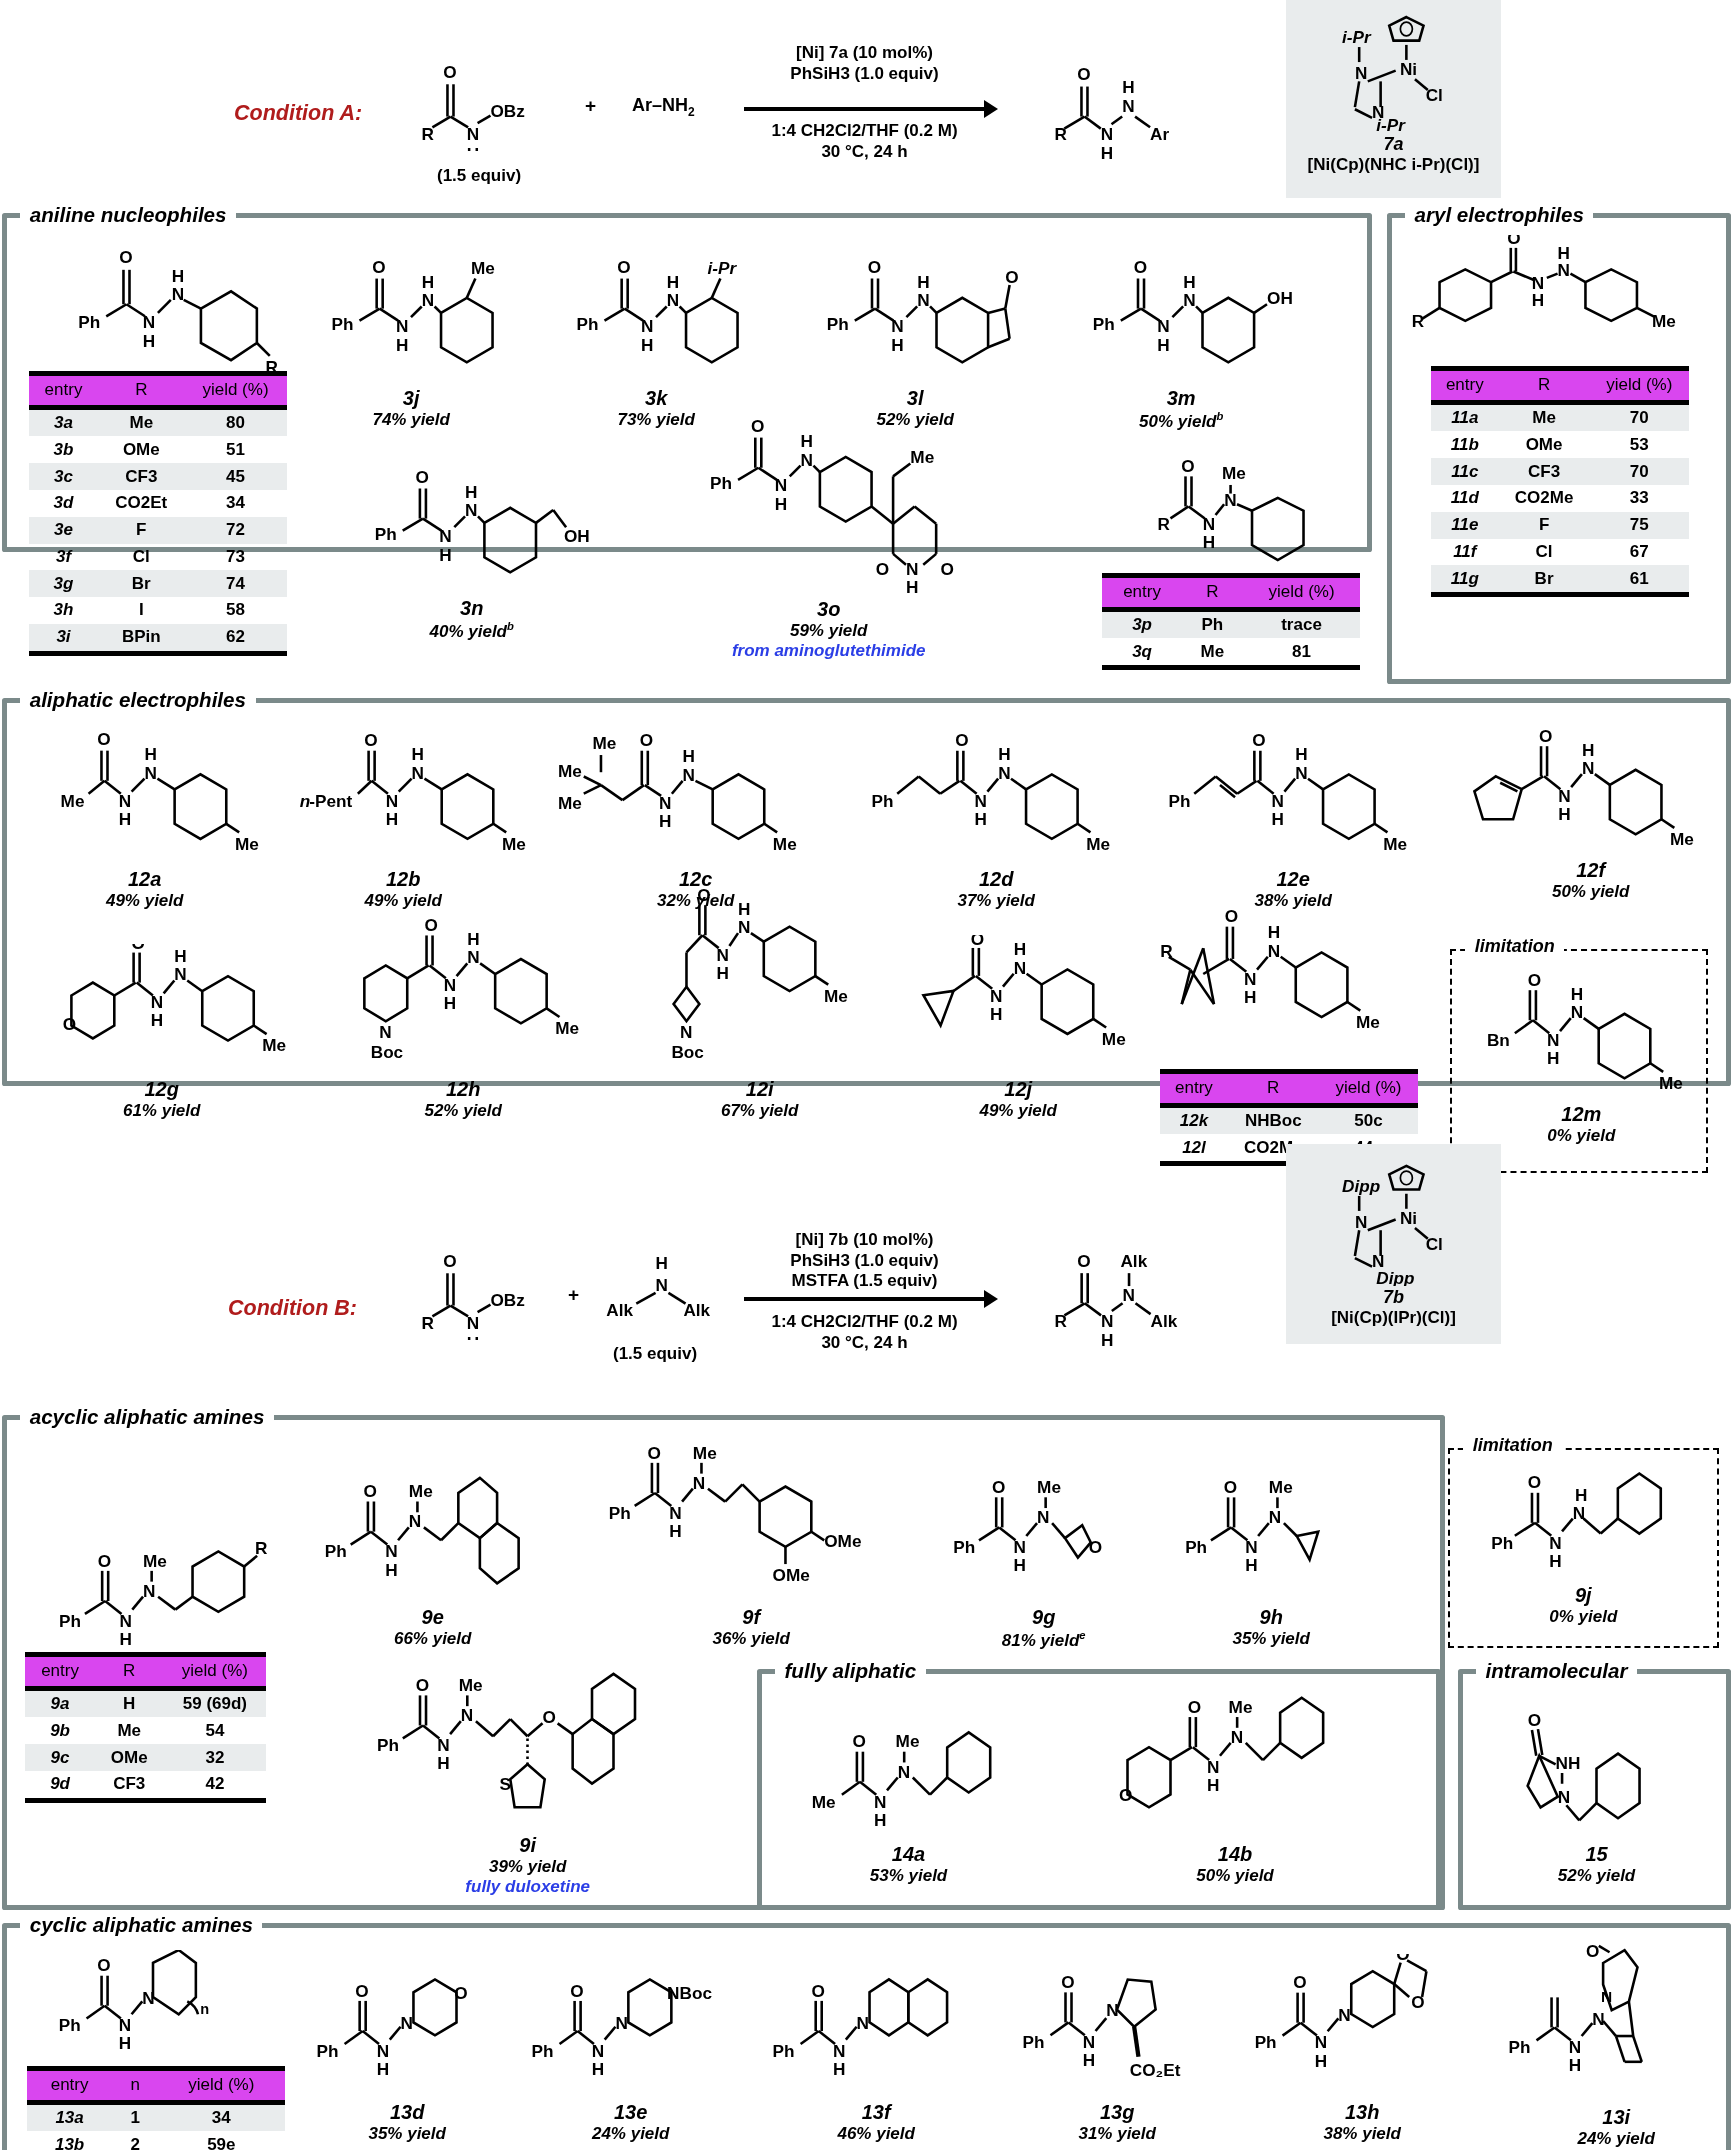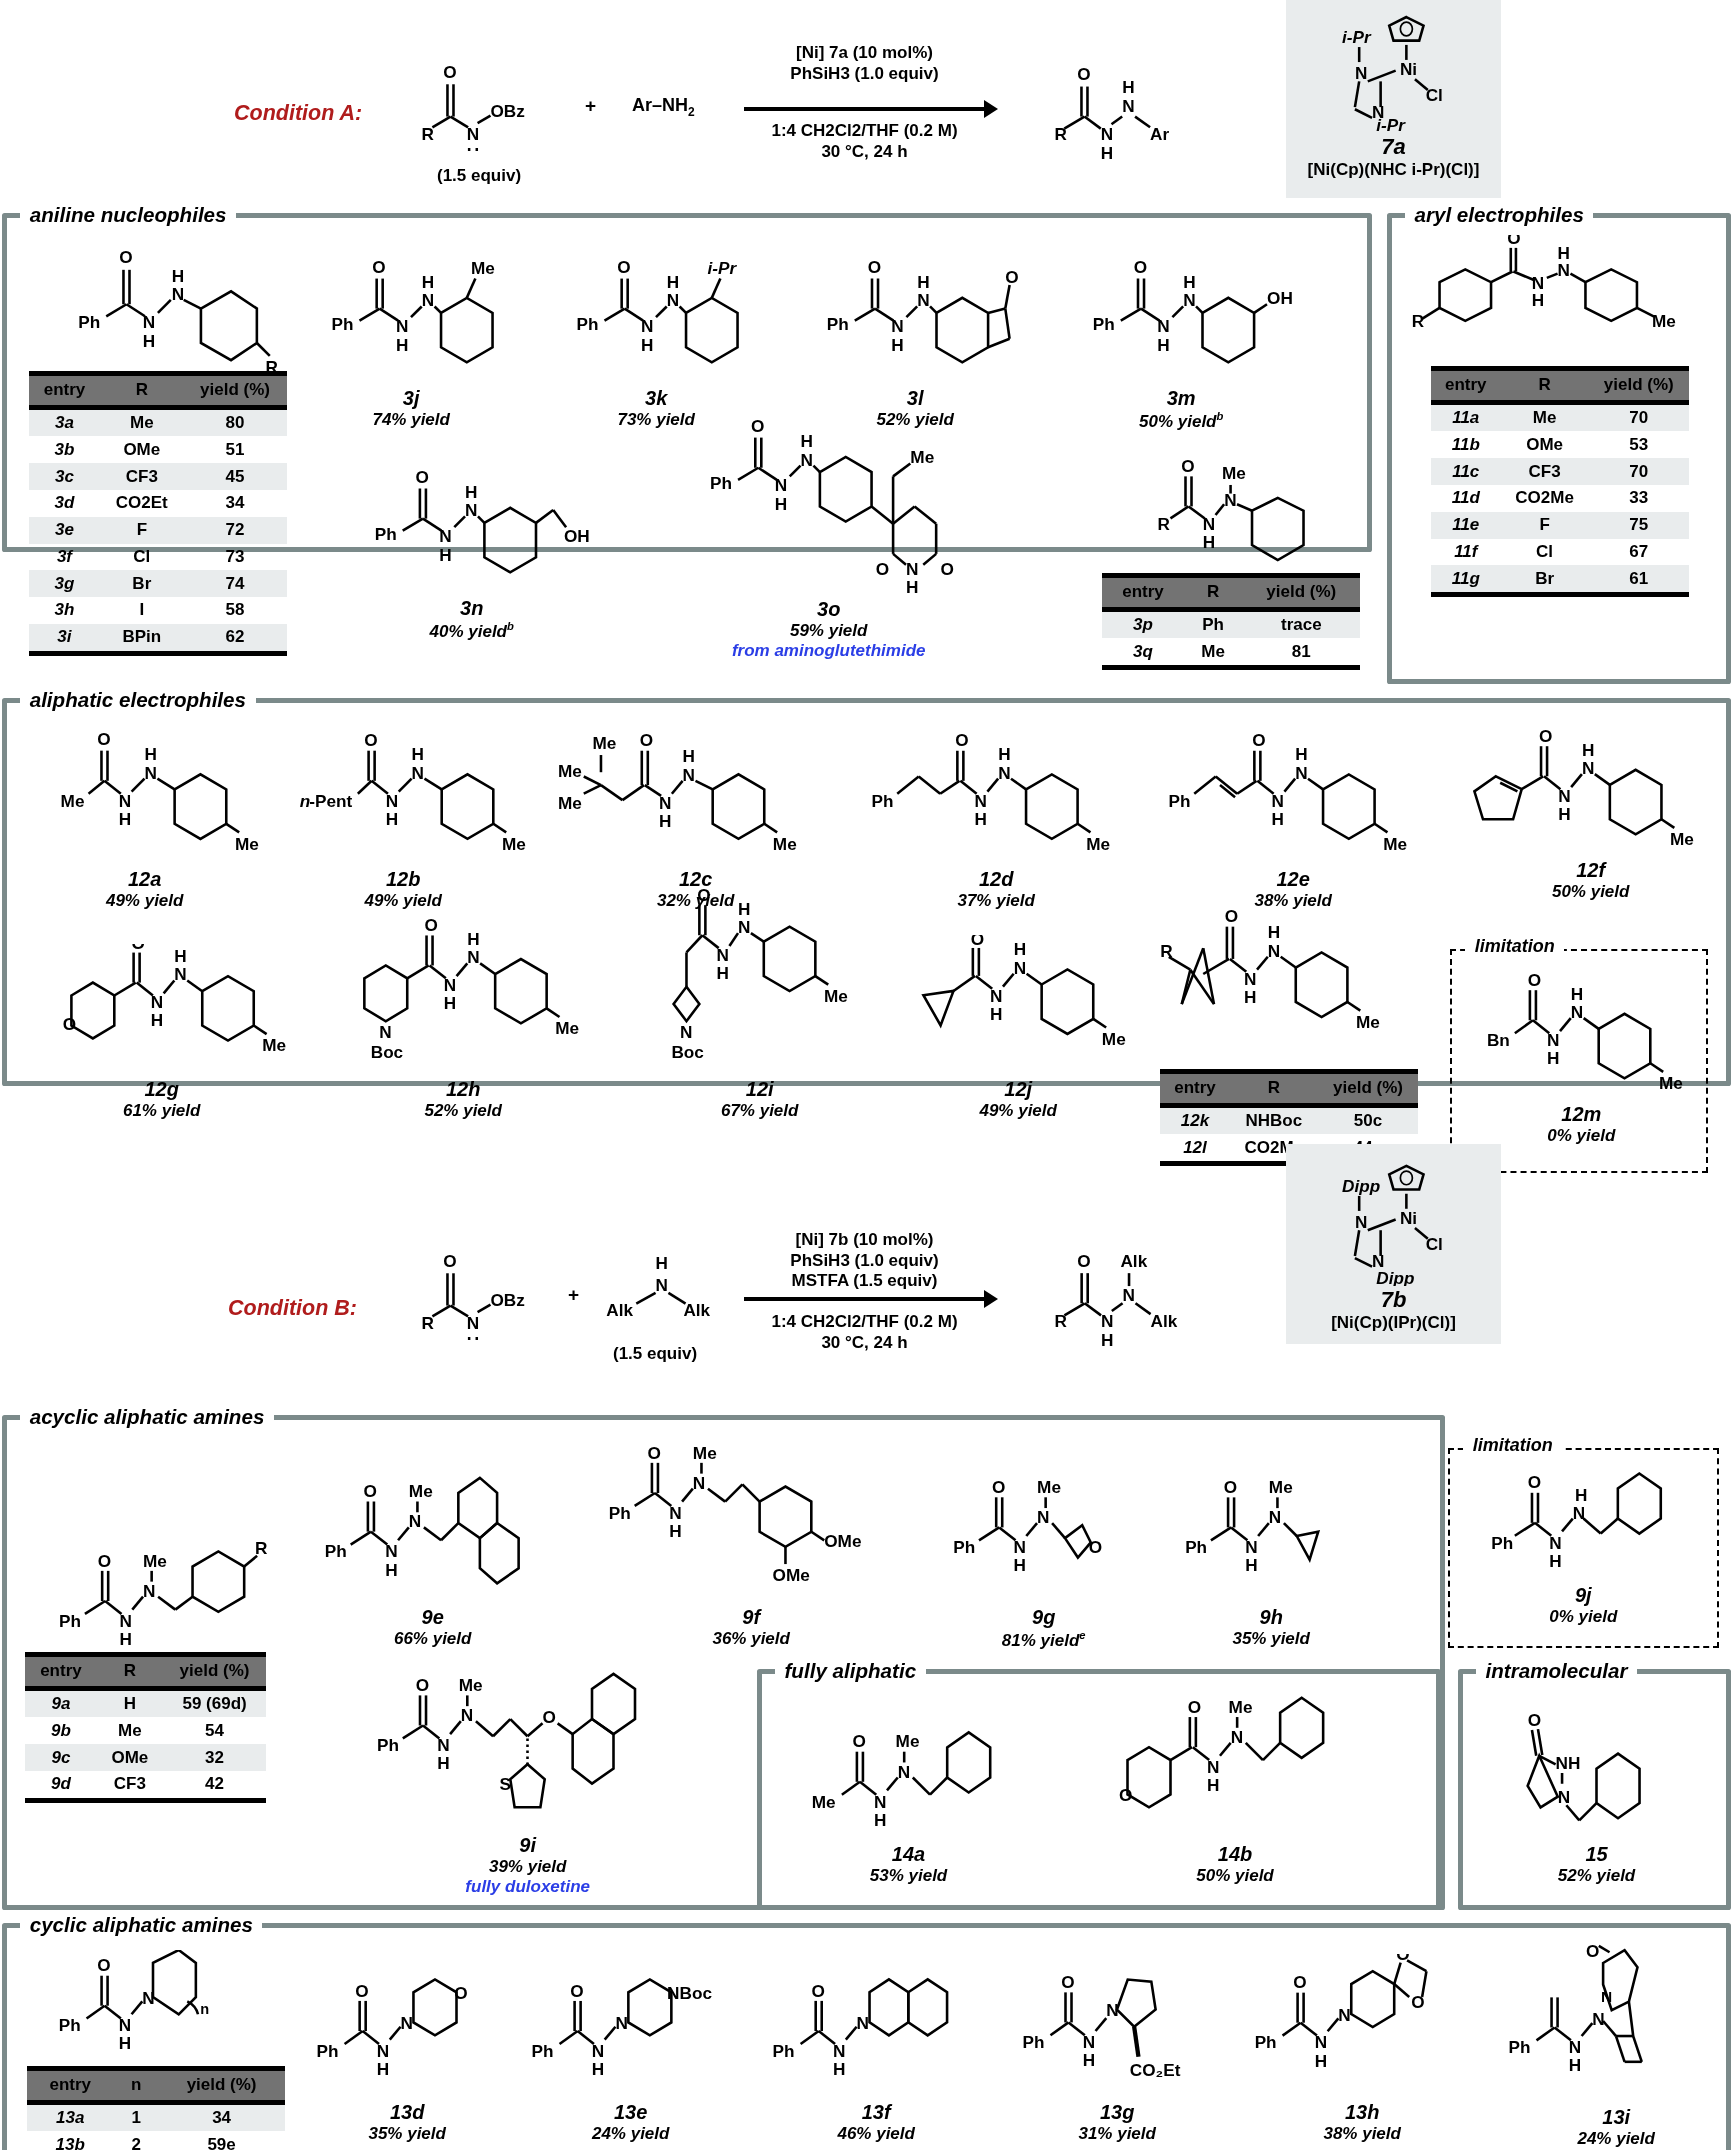--- a/index.html
+++ b/index.html
@@ -4,33 +4,33 @@
 <style>
   html,body{margin:0;padding:0;background:#fff;}
   body{width:1735px;height:2201px;position:relative;overflow:hidden;
        font-family:"Liberation Sans","DejaVu Sans",sans-serif;color:#000;font-weight:bold;}
   .abs{position:absolute;}
   .cond-label{color:#b01c1c;font-style:italic;font-size:21.5px;}
   .reagents{text-align:center;font-size:17px;line-height:20.6px;}
   .arrow{height:4.3px;background:#000;}
   .arrow:after{content:"";position:absolute;right:-13px;top:-6.9px;border-left:14.6px solid #000;border-top:9px solid transparent;border-bottom:9px solid transparent;}
   .catbox{background:#e9eced;text-align:center;}
-  .catname{font-size:22px;font-style:italic;}
+  .catname{font-size:18px;font-style:italic;}
   .catformula{font-size:17px;}
   .panel{border:5.2px solid #7b8a8a;border-radius:2.6px;box-sizing:border-box;}
   .panel.dashed{border:2.2px dashed #000;border-radius:0;}
   .panel-title{position:absolute;top:-15.5px;left:13px;background:#fff;padding:0 9.5px;font-size:20.6px;font-style:italic;}
   .dashed .panel-title{top:-14.6px;font-size:18px;}
   .mol{position:absolute;}
   .cmpd{position:absolute;text-align:center;}
   .cmpd .id{font-size:20px;font-style:italic;display:block;}
   .cmpd .yl{font-size:17px;font-style:italic;display:block;}
   .cmpd .src{font-size:17px;font-style:italic;color:#2b3ee6;display:block;}
   table.dt{border-collapse:collapse;font-size:17px;position:absolute;}
-  table.dt th{background:#737373;font-weight:bold;padding:4.3px 11.2px;border-top:5.2px solid #000;border-bottom:5.2px solid #000;margin-left:9px;}
+  table.dt th{background:#d946ef;font-weight:normal;padding:4.3px 11.2px;border-top:5.2px solid #000;border-bottom:5.2px solid #000;margin-left:9px;}
   table.dt td{padding:3.4px 11.2px;text-align:center;}
   table.dt tr:nth-child(even) td{background:#e9eced;}
   table.dt tr:last-child td{border-bottom:5.2px solid #000;}
   table.dt td.e{font-style:italic;}
   svg text{font-family:"Liberation Sans",sans-serif;font-weight:bold;}
 </style>
 </head>
 <body>
 
 <div class="abs cond-label" style="left:234px;top:101px;">Condition A:</div>

